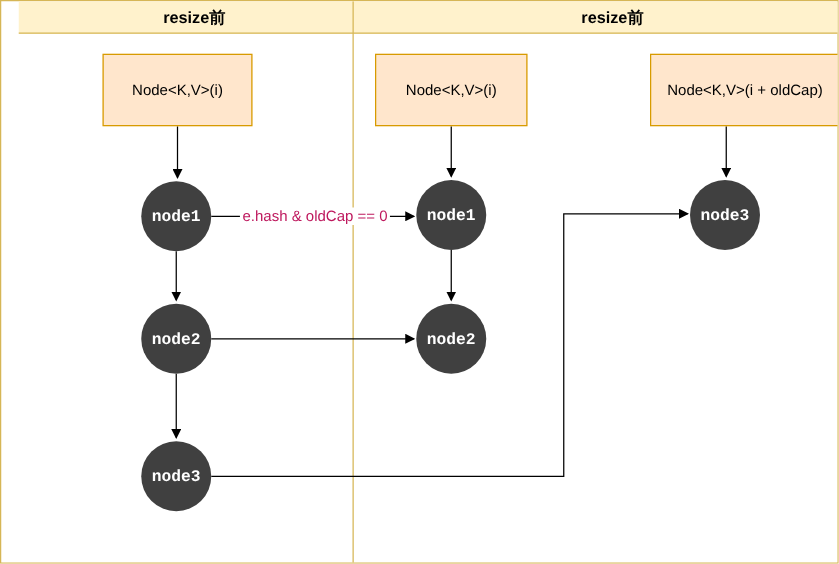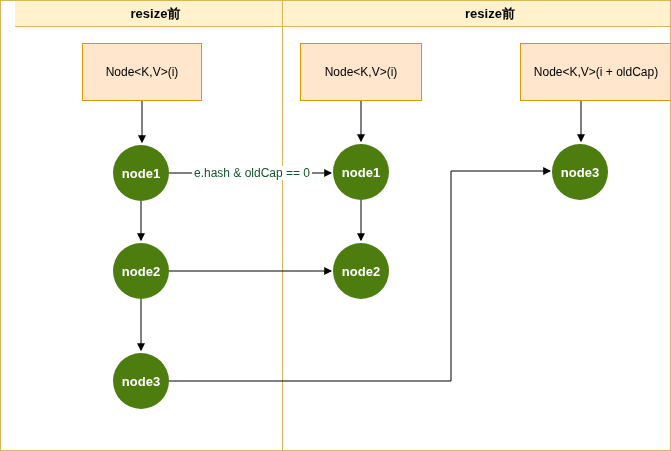--- a/index.html
+++ b/index.html
@@ -54,34 +54,35 @@
     text-align: center;
     font-size: 12px;
     color: #000000;
     line-height: 1.25;
     padding: 2px 6px;
   }
   .node-circle {
     position: absolute;
     width: 56px; height: 56px;
     border-radius: 50%;
-    background: #4d7c0f;
+    background: #404040;
     display: flex;
     align-items: center;
     justify-content: center;
     color: #ffffff;
     font-size: 13px;
     font-weight: bold;
+    font-family: Liberation Mono, monospace;
   }
   .edge-label {
     position: absolute;
     transform: translate(-50%, -50%);
     background: #ffffff;
     font-size: 12px;
-    color: #14532d;
+    color: #be185d;
     padding: 0 2px;
     white-space: nowrap;
   }
 </style>
 </head>
 <body>
 
 <div class="canvas">
 
   <div class="header-row">

